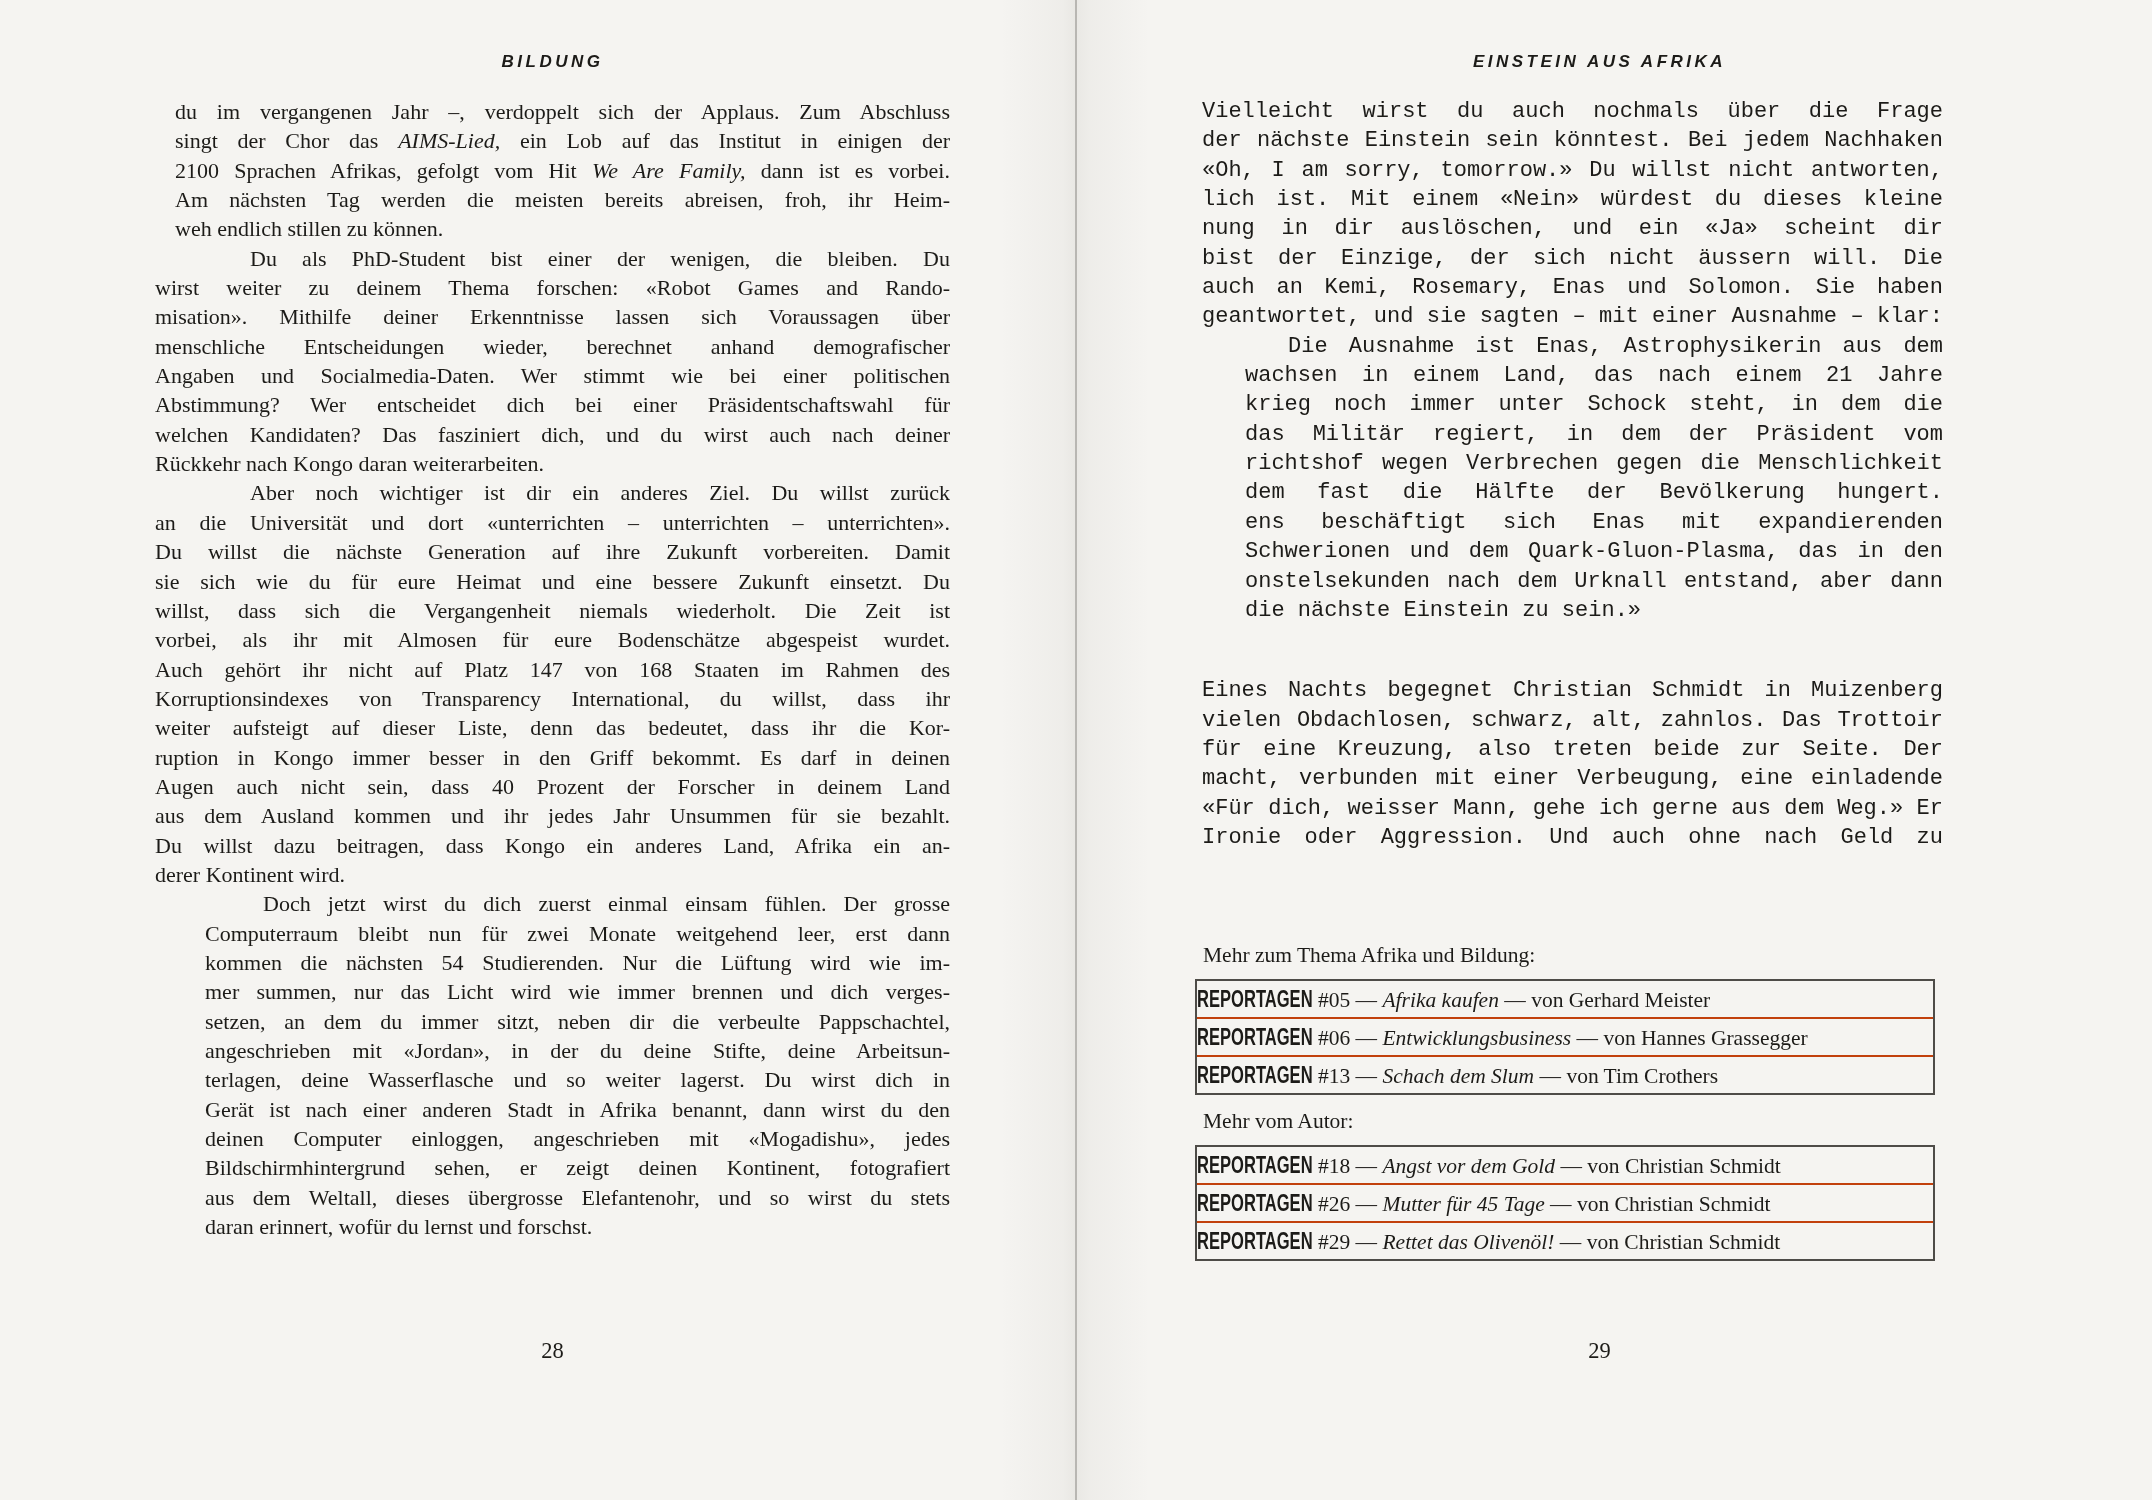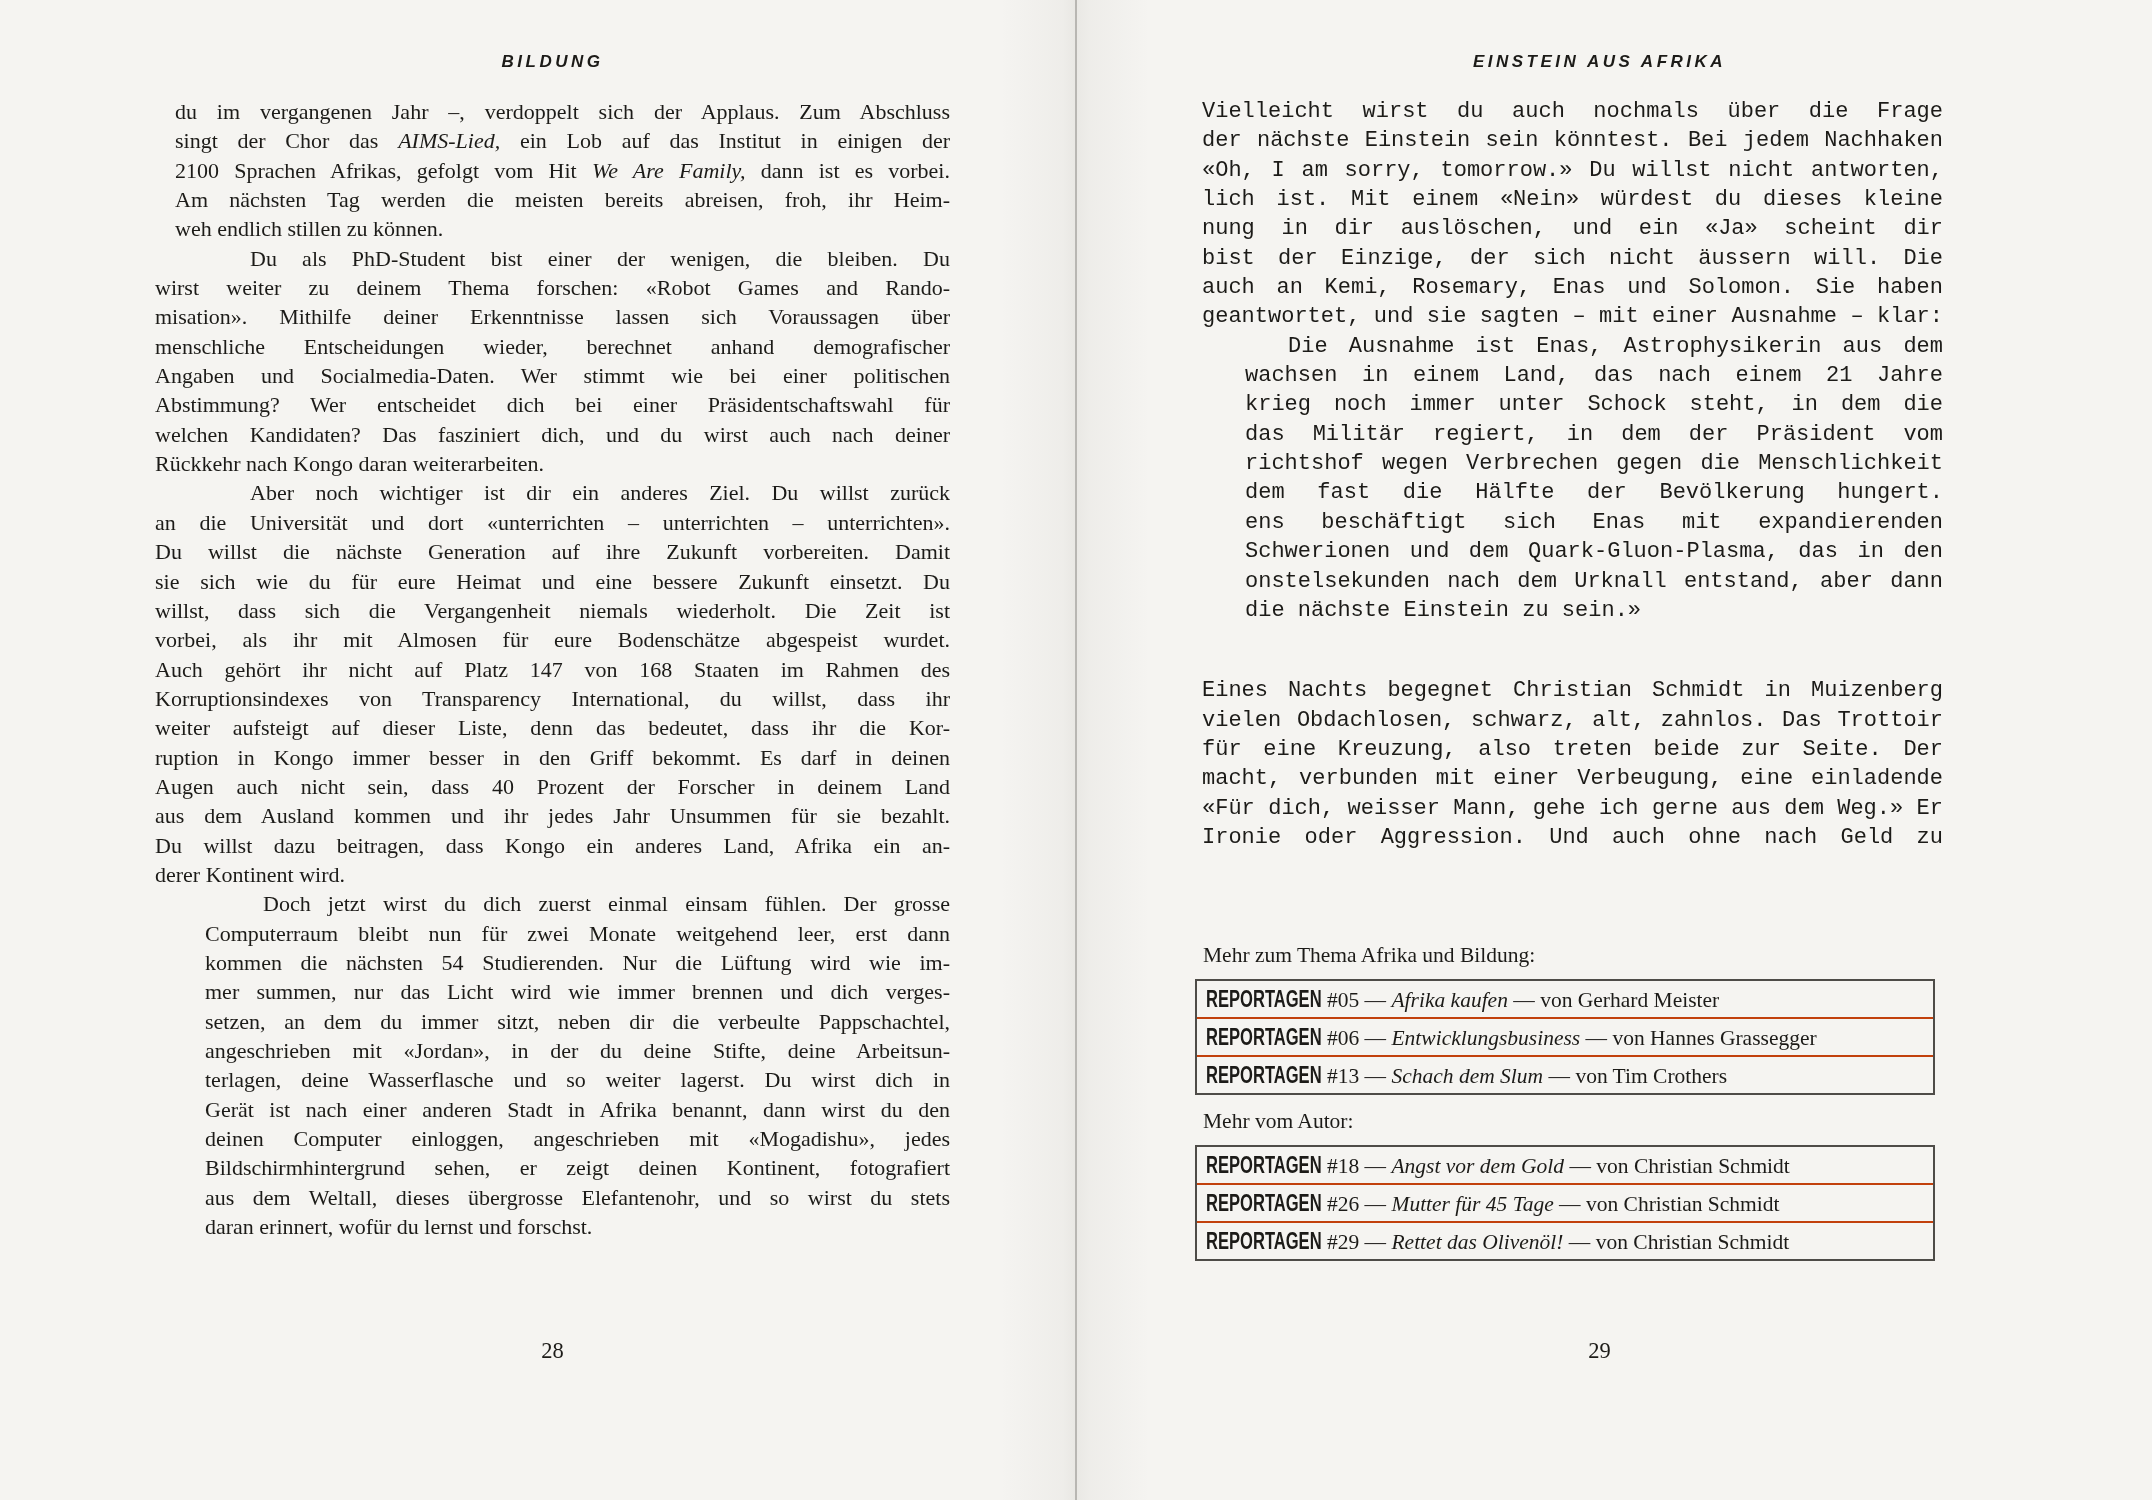--- a/index.html
+++ b/index.html
@@ -82,21 +82,20 @@
     margin-left: 8px; line-height: 29px; margin-bottom: 9px;
   }
   .rbox {
     border: 2px solid #4e4c48;
     background: transparent;
     box-sizing: border-box;
   }
   .rbox + .related-label { margin-top: 12px; }
   .rrow {
     height: 36px; line-height: 36px;
-    padding-left: 9px;
     white-space: nowrap; overflow: hidden;
   }
   .rrow + .rrow { border-top: 2px solid #c2410c; }
   .brand {
     display: inline-block;
     font-family: "Liberation Sans", sans-serif;
     font-weight: 700; font-size: 23px;
     transform: scaleX(0.72); transform-origin: 0 58%;
     margin-right: -45px;
     letter-spacing: 0;

